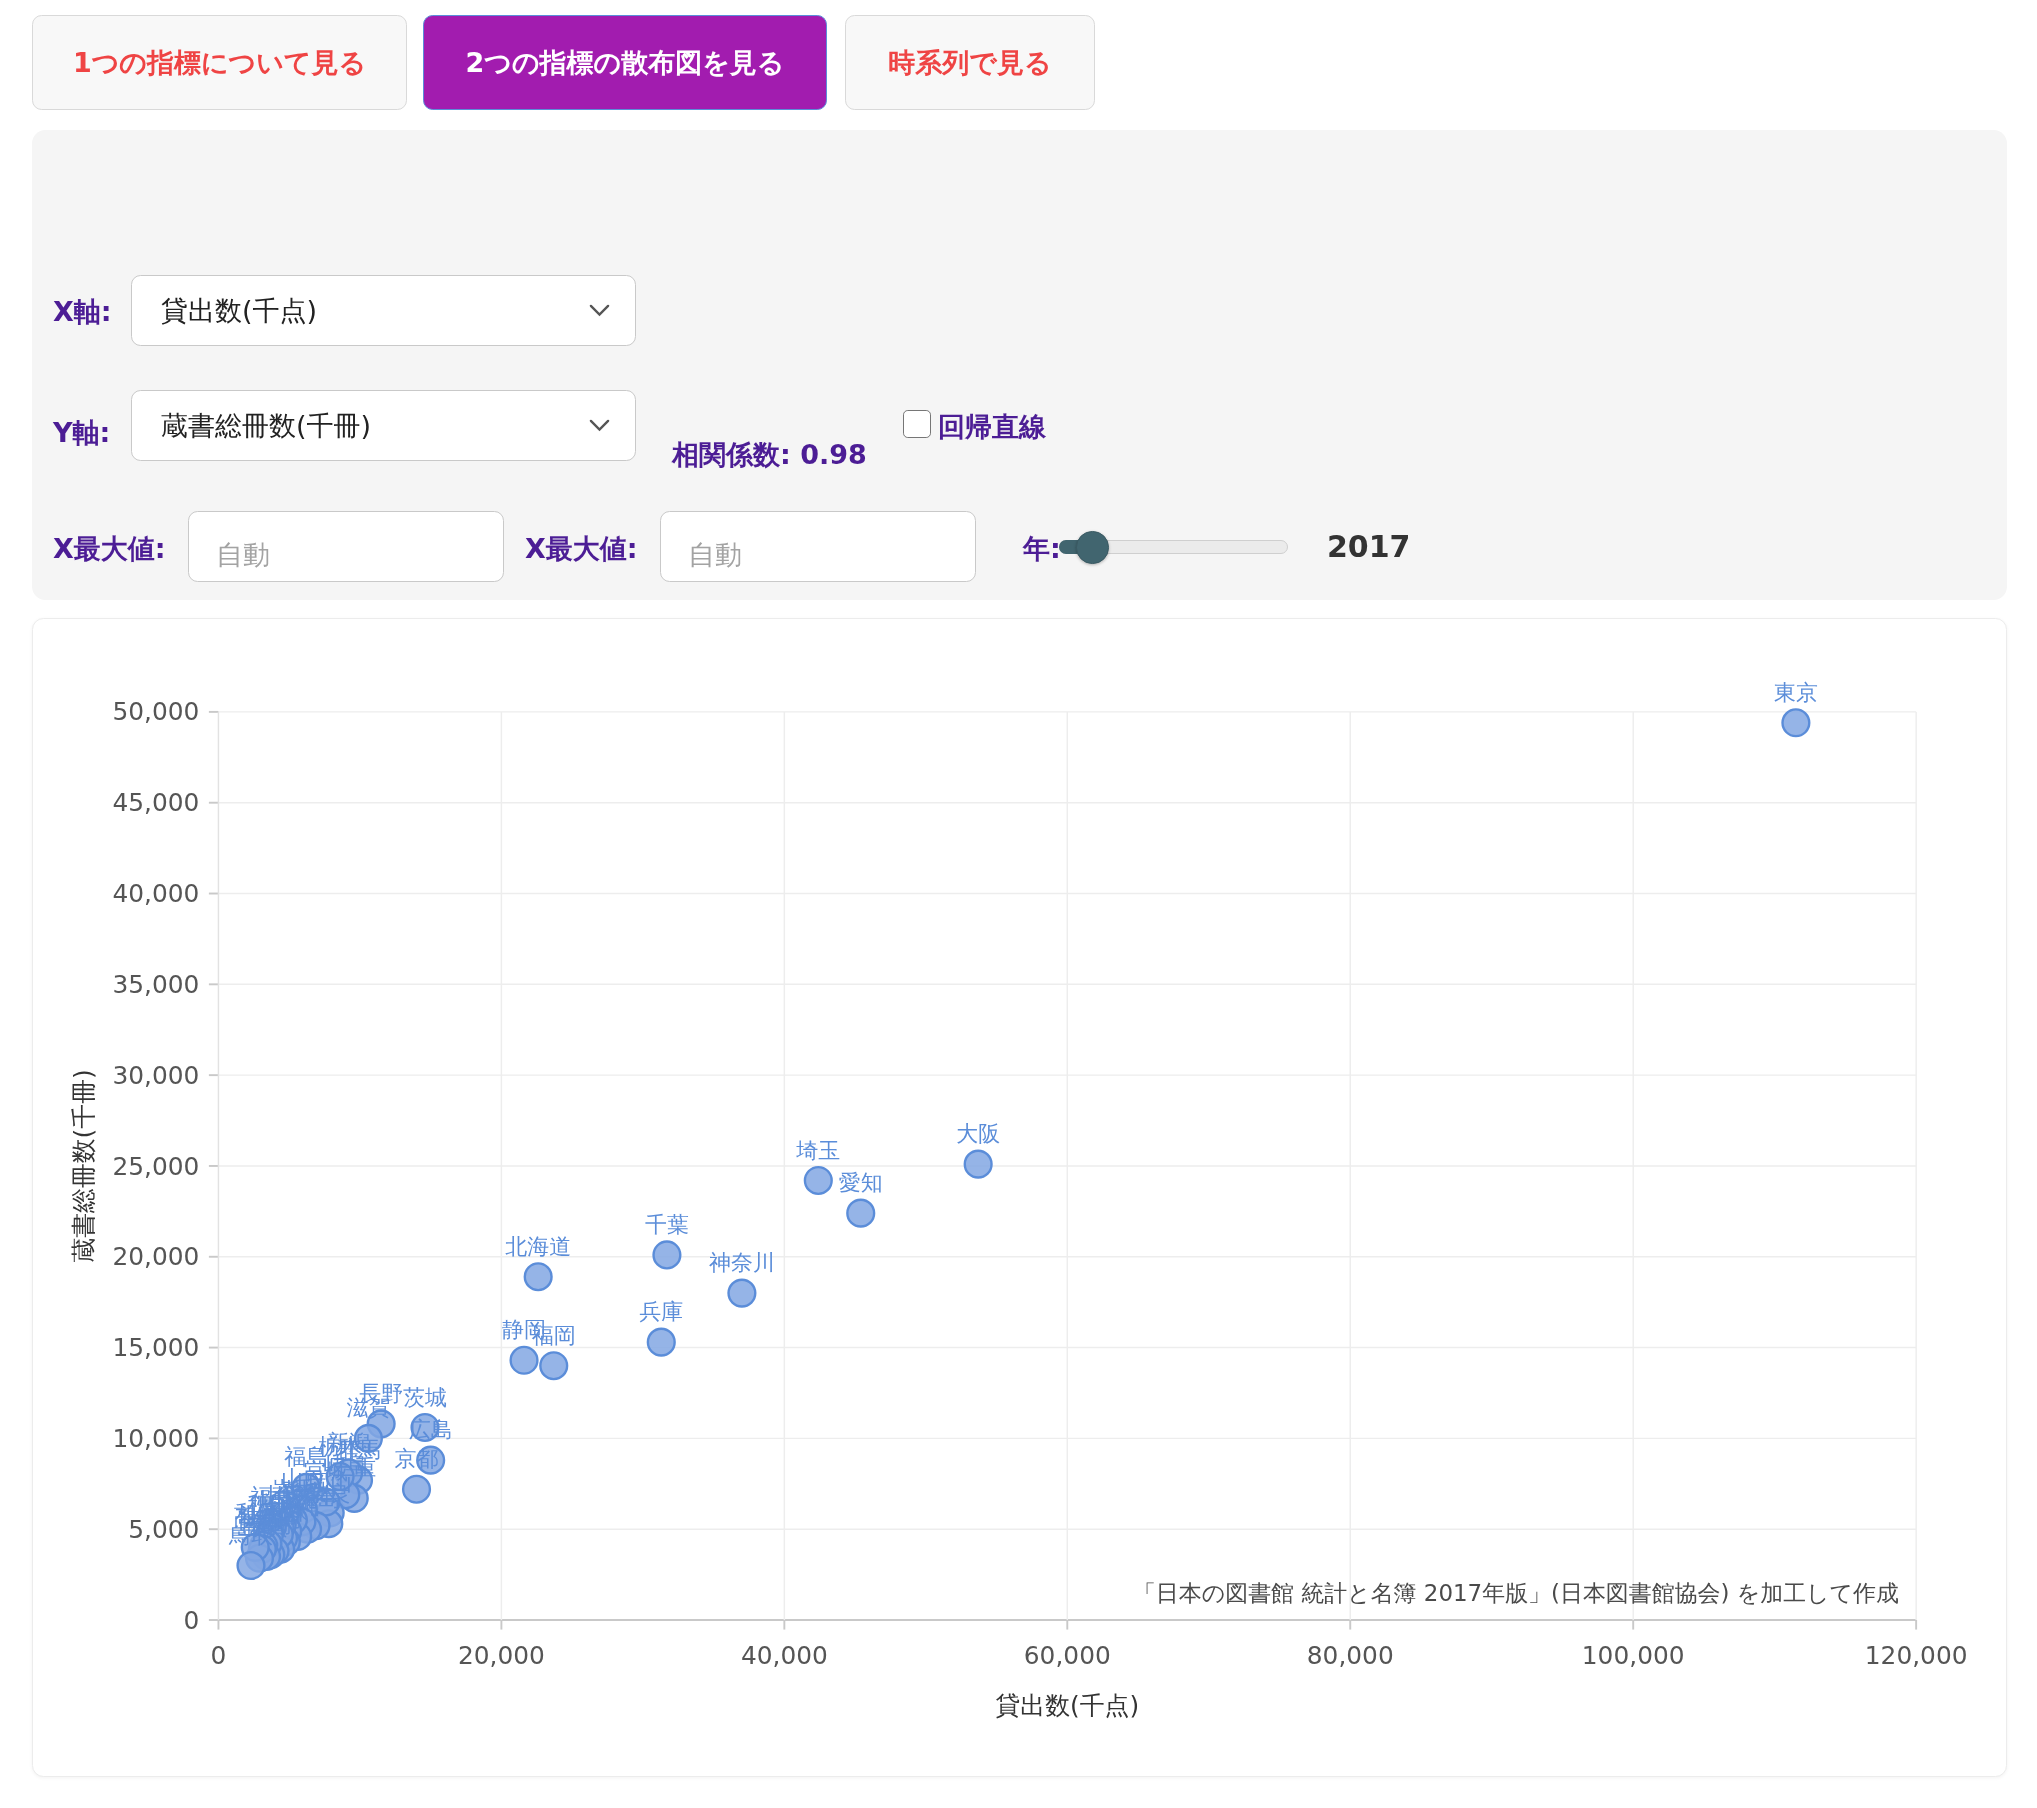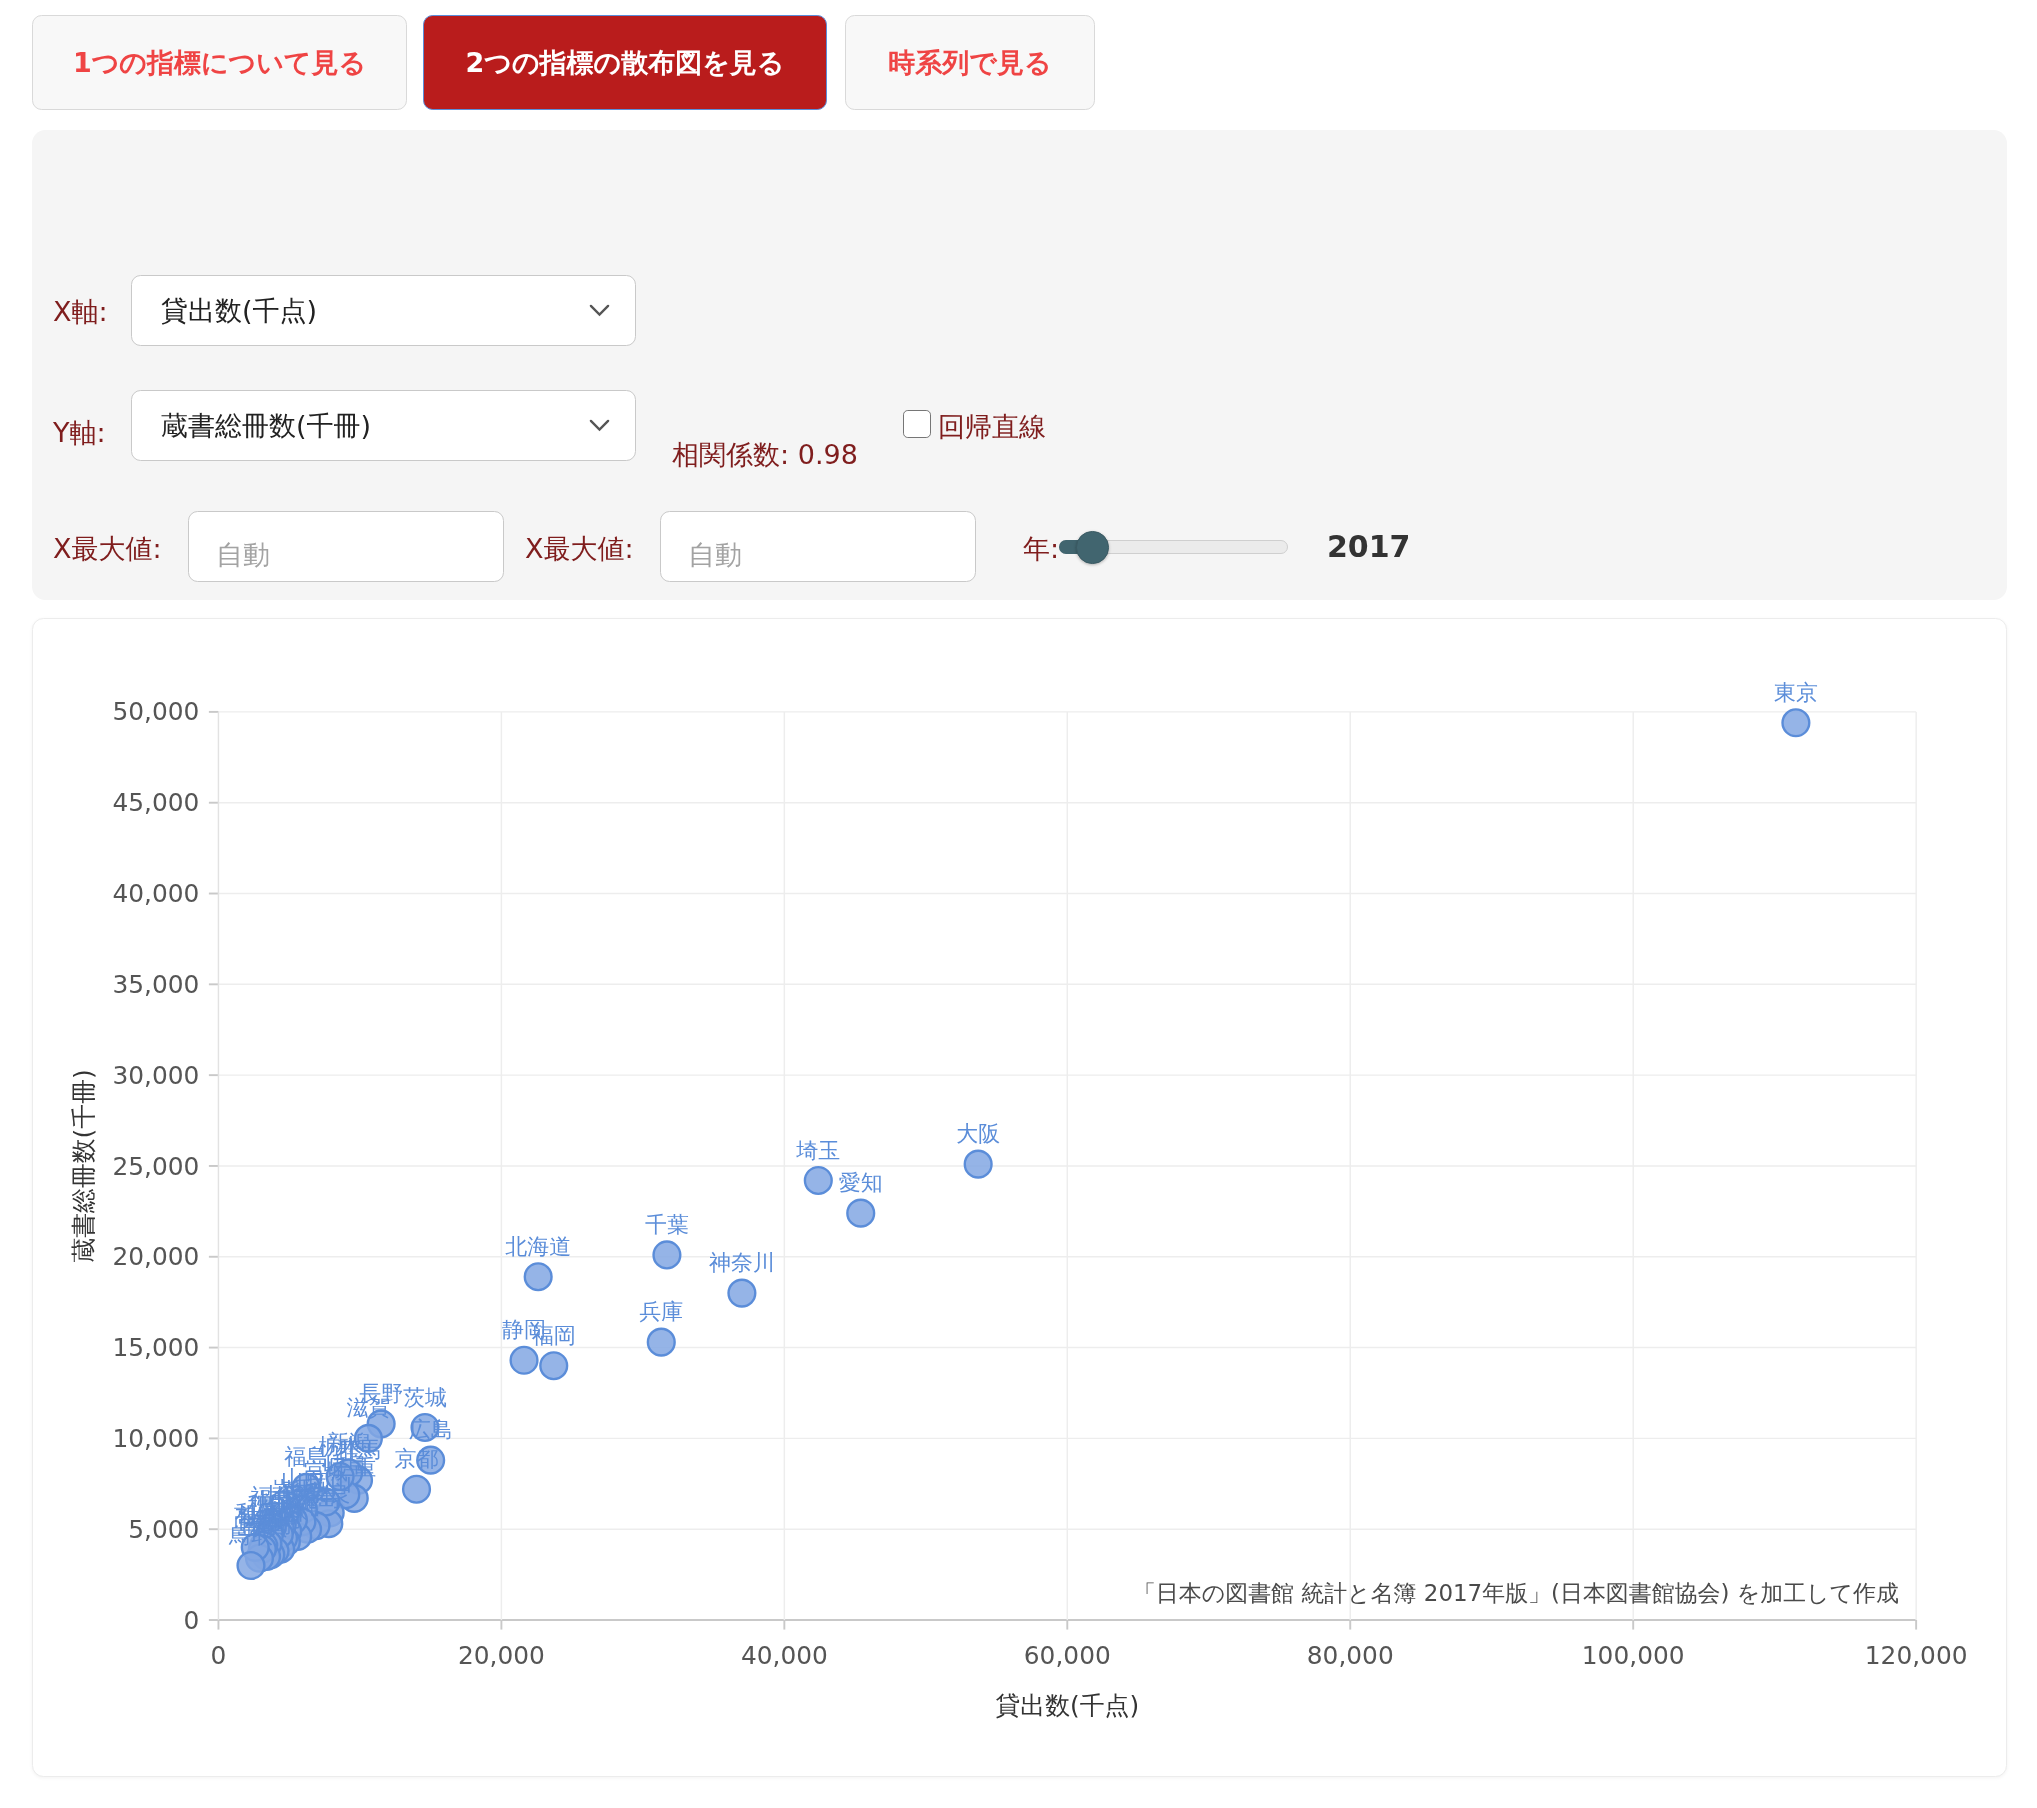--- a/index.html
+++ b/index.html
@@ -1,24 +1,24 @@
 <!DOCTYPE html>
 <html><head>
 <meta charset="utf-8">
 <style>
   html,body{margin:0;padding:0;width:2038px;height:1809px;background:#fff;overflow:hidden;
     font-family:"DejaVu Sans","Liberation Sans",sans-serif;color:#1b1b1b;}
   
   .tab{position:absolute;top:15.3px;height:95px;border-radius:9.6px;border:1px solid #d9d9d9;
     background:#f8f8f8;color:#ef4444;font-size:27px;font-weight:bold;
     display:flex;align-items:center;justify-content:center;cursor:pointer;box-sizing:border-box;}
-  .tab.active{background:#b91c1c;border-color:#5b8dd9;color:#fff;}
+  .tab.active{background:#a21caf;border-color:#5b8dd9;color:#fff;}
   
   .panel{position:absolute;left:32px;top:130px;width:1975px;height:470px;background:#f5f5f5;border-radius:13.4px;}
-  .ctl-label{position:absolute;font-size:27px;font-weight:400;color:#7f1d1d;white-space:nowrap;}
+  .ctl-label{position:absolute;font-size:27px;font-weight:700;color:#4c1d95;white-space:nowrap;}
   .select{position:absolute;background:#fff;border:1.4px solid #c9c9c9;border-radius:9.6px;
     display:flex;align-items:center;box-sizing:border-box;cursor:pointer;}
   .select .sel-text{font-size:27px;color:#222;padding-left:29px;flex:1;white-space:nowrap;}
   .select .chev{margin-right:25px;display:flex;align-items:center;}
   .input{position:absolute;background:#fff;border:1.4px solid #c9c9c9;border-radius:9.6px;
     box-sizing:border-box;font-size:27px;padding:16px 0 0 27px;color:#222;outline:none;
     font-family:"DejaVu Sans","Liberation Sans",sans-serif;}
   .input::placeholder{color:#a3a3a3;}
   .checkbox{position:absolute;width:28px;height:28px;background:#fff;border:1.9px solid #767676;
     border-radius:4.8px;box-sizing:border-box;cursor:pointer;}

